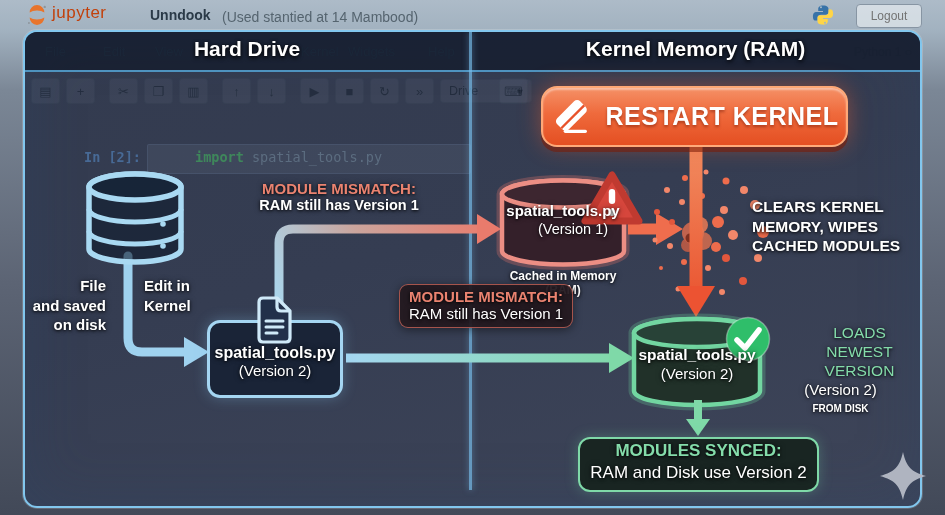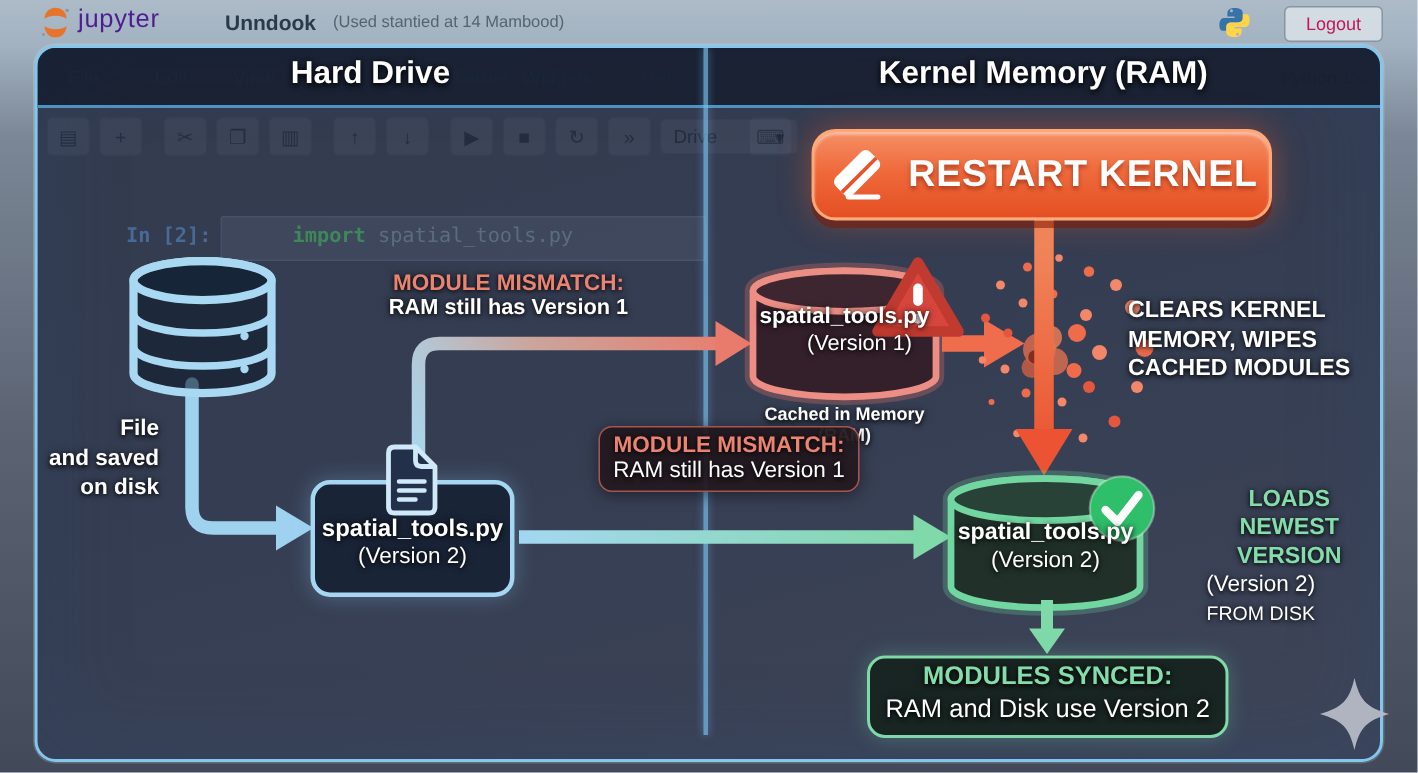--- a/index.html
+++ b/index.html
@@ -5,26 +5,26 @@
   html,body{margin:0;padding:0;}
   body{
     width:945px;height:515px;position:relative;overflow:hidden;
     font-family:"Liberation Sans", sans-serif;
     background:linear-gradient(180deg,#adbbc8 0px,#a2b2c0 30px,#7b8796 90px,#5c6474 55%,#424958 100%);
   }
   #stage{position:absolute;inset:0;}
   
   #topbar{position:absolute;left:0;top:0;width:945px;height:30px;filter:blur(.4px);}
   .jlogo{position:absolute;left:26px;top:4px;}
-  .jname{position:absolute;left:52px;top:3px;font-size:17px;color:#4c1d95;letter-spacing:.5px;}
+  .jname{position:absolute;left:52px;top:3px;font-size:17px;color:#c2410c;letter-spacing:.5px;}
   .nbtitle{position:absolute;left:150px;top:7px;font-size:14px;font-weight:700;color:#2b3a48;}
-  .nbsub{position:absolute;left:222px;top:9px;font-size:11px;color:#55646f;}
+  .nbsub{position:absolute;left:222px;top:9px;font-size:14px;color:#55646f;}
   .pylogo{position:absolute;left:812px;top:4px;}
   .logout{position:absolute;left:856px;top:4px;width:64px;height:22px;border:1px solid #8795a3;
-    border-radius:4px;background:rgba(246,249,251,.55);color:#be185d;font-size:12px;
+    border-radius:4px;background:rgba(246,249,251,.55);color:#737373;font-size:12px;
     display:flex;align-items:center;justify-content:center;}
   
   #panel{position:absolute;left:23px;top:30px;width:899px;height:478px;box-sizing:border-box;
     border:2.5px solid #82c7ee;border-radius:14px;overflow:hidden;
     background:linear-gradient(165deg,#333b4f 0%,#353d52 45%,#3e4559 100%);
     box-shadow:0 0 0 1px rgba(255,255,255,.18), inset 0 0 60px rgba(40,70,110,.25);}
   .headerband{position:absolute;left:0;top:0;width:100%;height:38px;
     background:rgba(19,27,43,.78);border-bottom:2px solid rgba(88,167,216,.85);}
   .menuitem{position:absolute;top:12px;font-size:13px;color:rgba(26,40,58,.8);}
   .htitle{position:absolute;top:5px;text-align:center;font-size:21px;font-weight:800;color:#fff;
@@ -259,20 +259,22 @@
       <path d="M698,400 V421" fill="none" stroke="#7fd9a8" stroke-width="8"></path>
       <polygon points="686,419 710,419 698,436" fill="#7fd9a8"></polygon>
     </g>
 
     <path fill="#b5bac6" opacity=".95" d="M903,452 C906.5,467 911,471.5 926,476 C911,480.5 906.5,485 903,500 C899.5,485 895,480.5 880,476 C895,471.5 899.5,467 903,452 Z"></path>
   </svg>
 
   <div class="dtext preline" style="left:26px;top:276px;width:80px;text-align:right;font-size:15px;font-weight:600;line-height:19.5px;">File
 and saved
 on disk</div>
+  <div class="dtext preline" style="left:144px;top:276px;width:70px;font-size:15px;font-weight:600;line-height:19.5px;">Edit in
+Kernel</div>
 
   <div class="dtext" style="left:255px;top:180px;width:168px;text-align:center;">
     <div class="salmon" style="font-size:15px;font-weight:800;">MODULE MISMATCH:</div>
     <div style="font-size:14.5px;font-weight:600;">RAM still has Version 1</div>
   </div>
 
   <div class="filebox">
     <div class="dtext" style="position:static;font-size:16px;font-weight:800;">spatial_tools.py</div>
     <div class="dtext" style="position:static;font-size:15px;">(Version 2)</div>
   </div>
@@ -311,24 +313,24 @@
   <div class="dtext preline" style="left:752px;top:197px;width:192px;font-size:15.5px;font-weight:800;line-height:19.5px;">CLEARS KERNEL
 MEMORY, WIPES
 CACHED MODULES</div>
 
   <div class="dtext" style="left:635px;top:345px;width:124px;text-align:center;line-height:19px;">
     <div style="font-size:15.5px;font-weight:800;">spatial_tools.py</div>
     <div style="font-size:15px;">(Version 2)</div>
   </div>
 
   <div class="dtext" style="left:768px;top:323px;width:145px;text-align:center;line-height:19px;">
-    <div class="mint preline" style="font-size:15.5px;font-weight:700;padding-left:38px;">LOADS NEWEST
+    <div class="mint preline" style="font-size:15.5px;font-weight:400;padding-left:38px;">LOADS NEWEST
 VERSION</div>
     <div style="font-size:15px;font-weight:500;">(Version 2)</div>
-    <div style="font-size:13px;font-weight:400;">FROM DISK</div>
+    <div style="font-size:10px;font-weight:700;">FROM DISK</div>
   </div>
 
   <div class="badge syncedbadge">
     <div class="dtext mint" style="position:static;font-size:17px;font-weight:800;line-height:22px;">MODULES SYNCED:</div>
     <div class="dtext" style="position:static;font-size:17px;font-weight:500;line-height:22px;">RAM and Disk use Version 2</div>
   </div>
 
 </div>
 
 </body></html>

